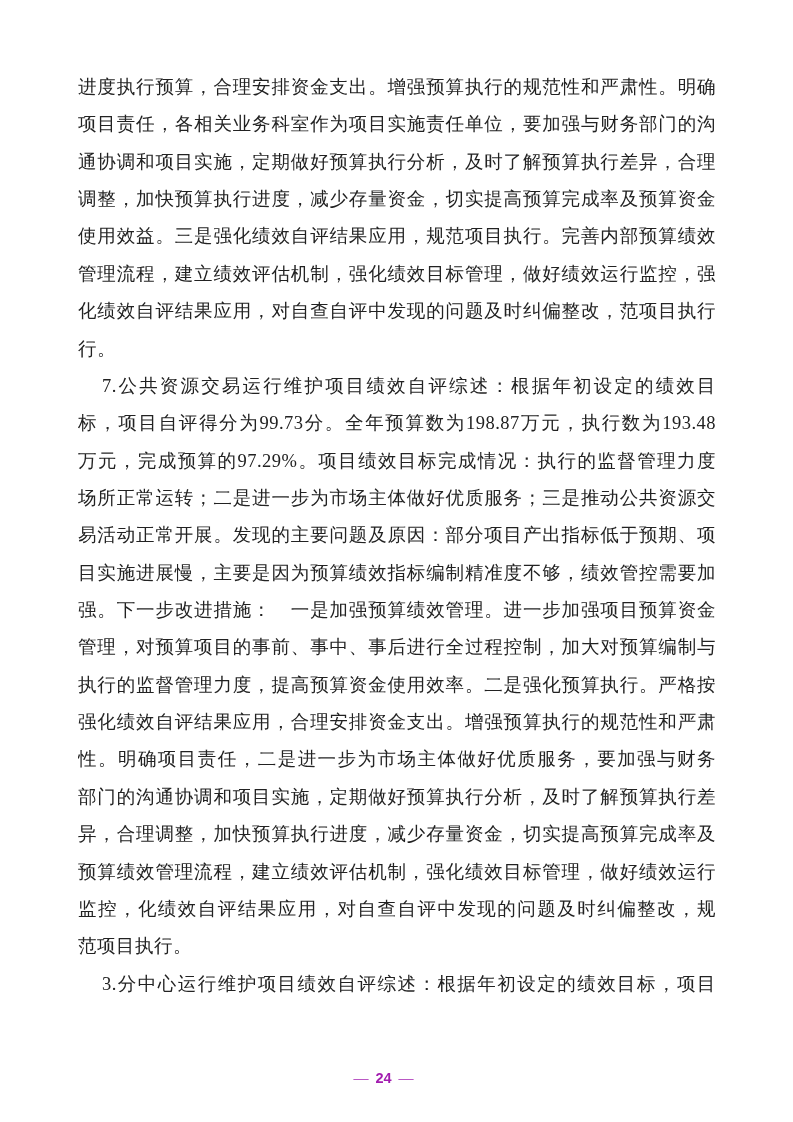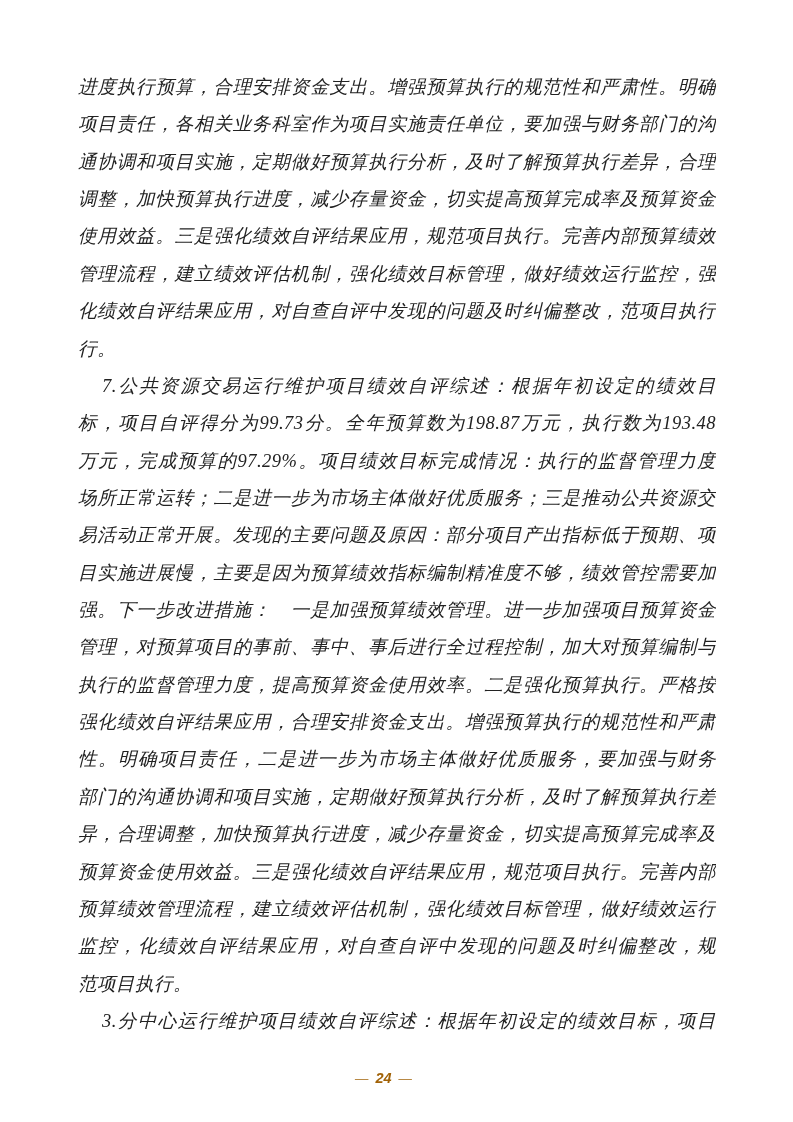--- a/index.html
+++ b/index.html
@@ -8,21 +8,20 @@
     background: #ffffff;
   }
   .page {
     position: relative;
     width: 767px;
     height: 1122px;
     background: #ffffff;
     overflow: hidden;
     font-family: "Liberation Serif", "DejaVu Serif", serif;
     color: #222222;
-    font-style: italic;
   }
   .text-block {
     position: absolute;
     left: 78px;
     top: 69px;
     width: 638px;
   }
   .paragraph {
     margin: 0;
     padding: 0;
@@ -49,21 +48,21 @@
     padding-left: 24px;
   }
   .footer {
     position: absolute;
     left: 0;
     top: 1068px;
     width: 100%;
     text-align: center;
     font-size: 15px;
     line-height: 20px;
-    color: #a16207;
+    color: #a21caf;
   }
   .footer .num {
     font-weight: bold;
     font-size: 14.5px;
     margin: 0 7px;
     font-family: "Liberation Sans", sans-serif;
   }
 </style>
 </head>
 <body>
@@ -87,21 +86,20 @@
         <div class="line line-just">场所正常运转；二是进一步为市场主体做好优质服务；三是推动公共资源交</div>
         <div class="line line-just">易活动正常开展。发现的主要问题及原因：部分项目产出指标低于预期、项</div>
         <div class="line line-just">目实施进展慢，主要是因为预算绩效指标编制精准度不够，绩效管控需要加</div>
         <div class="line line-just">强。下一步改进措施：　一是加强预算绩效管理。进一步加强项目预算资金</div>
         <div class="line line-just">管理，对预算项目的事前、事中、事后进行全过程控制，加大对预算编制与</div>
         <div class="line line-just">执行的监督管理力度，提高预算资金使用效率。二是强化预算执行。严格按</div>
         <div class="line line-just">强化绩效自评结果应用，合理安排资金支出。增强预算执行的规范性和严肃</div>
         <div class="line line-just">性。明确项目责任，二是进一步为市场主体做好优质服务，要加强与财务</div>
         <div class="line line-just">部门的沟通协调和项目实施，定期做好预算执行分析，及时了解预算执行差</div>
         <div class="line line-just">异，合理调整，加快预算执行进度，减少存量资金，切实提高预算完成率及</div>
-        <div class="line line-just">预算资金使用效益。三是强化绩效自评结果应用，规范项目执行。完善内部</div>
         <div class="line line-just">预算绩效管理流程，建立绩效评估机制，强化绩效目标管理，做好绩效运行</div>
         <div class="line line-just">监控，化绩效自评结果应用，对自查自评中发现的问题及时纠偏整改，规</div>
         <div class="line line-end">范项目执行。</div>
       </div>
       <div class="paragraph">
         <div class="line line-just line-indent">3.分中心运行维护项目绩效自评综述：根据年初设定的绩效目标，项目</div>
       </div>
     </div>
   <div class="footer"><span>—</span><span class="num">24</span><span>—</span></div>
 </div>

